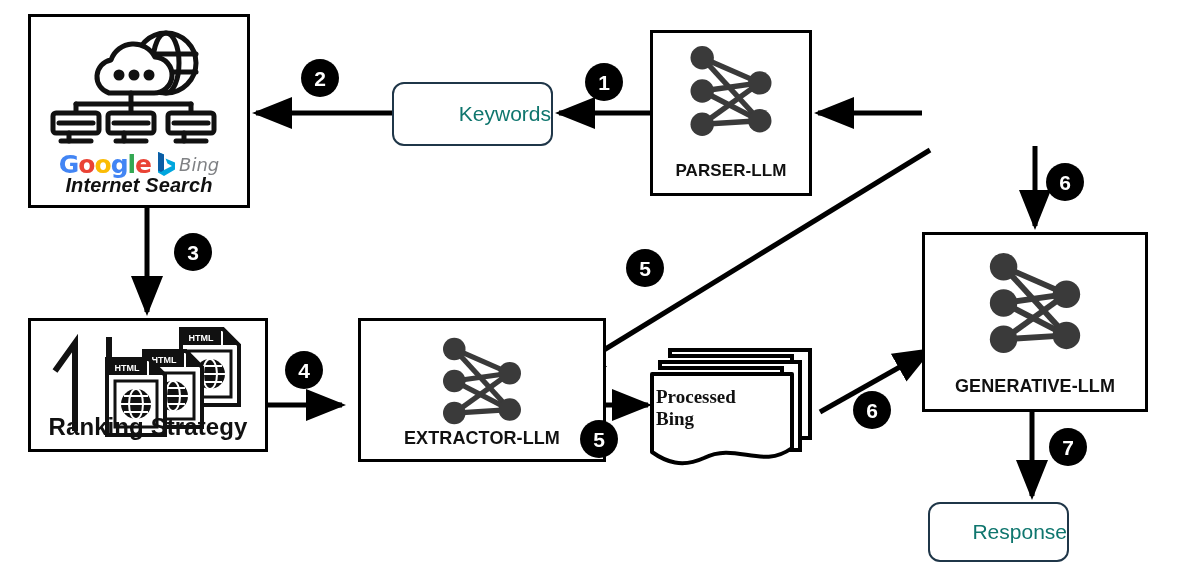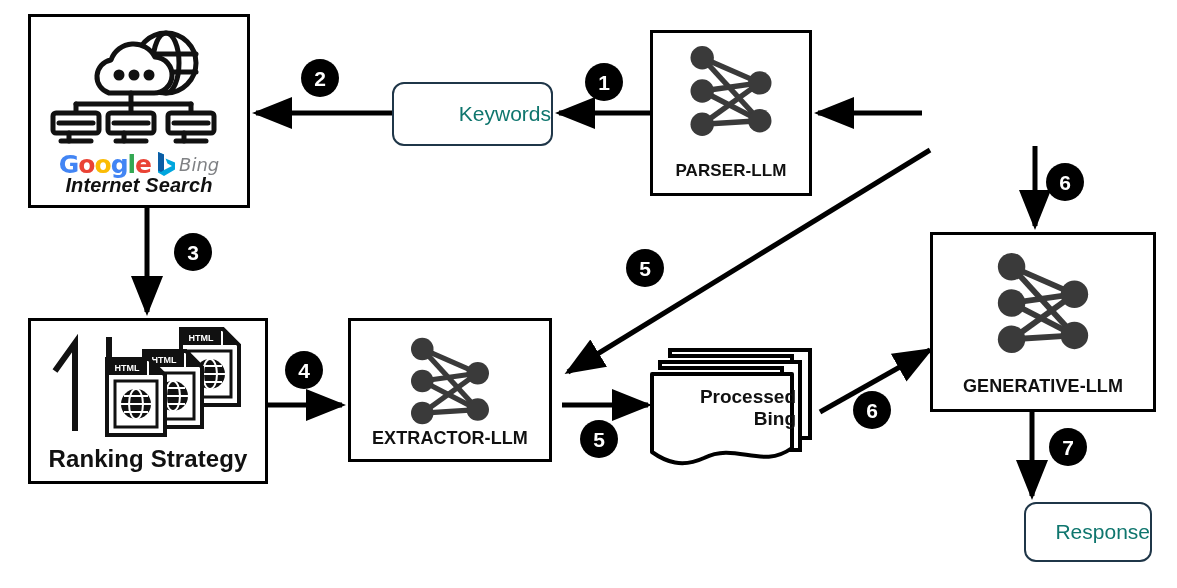--- a/index.html
+++ b/index.html
@@ -33,50 +33,50 @@
   #is-art{position:absolute;left:0;right:0;top:10px;height:120px;}
   #is-logos{position:absolute;left:0;right:0;top:133px;height:28px;display:flex;align-items:center;justify-content:center;gap:5px;}
   .glogo{font-size:25px;font-weight:bold;letter-spacing:-1px;font-family:"DejaVu Sans",sans-serif;}
   .glogo .g1{color:#4285F4;} .glogo .o1{color:#EA4335;} .glogo .o2{color:#FBBC05;}
   .glogo .g2{color:#4285F4;} .glogo .l1{color:#34A853;} .glogo .e1{color:#EA4335;}
   .binglogo{display:flex;align-items:center;gap:3px;}
   .bingtext{font-size:18px;color:#808285;font-family:"DejaVu Sans",sans-serif;font-style:italic;}
   #is-name{bottom:8px;font-size:20px;font-style:italic;}
 
   
-  #ranking-strategy{left:28px;top:318px;width:240px;height:166px;}
+  #ranking-strategy{left:28px;top:318px;width:240px;height:134px;}
   #rs-art{position:absolute;left:0;right:0;top:6px;height:112px;}
   #rs-name{bottom:8px;font-size:24px;}
 
   
   #parser-llm{left:650px;top:30px;width:162px;height:166px;padding-left:20px;}
   #parser-art{position:absolute;left:50%;transform:translateX(-50%);top:8px;width:108px;height:100px;}
   #parser-name{bottom:12px;font-size:17px;}
 
-  #extractor-llm{left:348px;top:318px;width:204px;height:144px;}
+  #extractor-llm{left:358px;top:318px;width:248px;height:144px;}
   #extractor-art{position:absolute;left:50%;transform:translateX(-50%);top:12px;width:104px;height:96px;}
   #extractor-name{bottom:10px;font-size:18px;}
 
-  #generative-llm{left:922px;top:232px;width:226px;height:180px;margin-left:8px;}
+  #generative-llm{left:922px;top:232px;width:226px;height:180px;}
   #generative-art{position:absolute;left:50%;transform:translateX(-50%);top:14px;width:118px;height:108px;}
   #generative-name{bottom:12px;font-size:18px;}
 
   
   #keywords{left:392px;top:82px;width:161px;height:64px;}
   #keywords .center-label{font-size:21px;}
   #input-request{left:922px;top:80px;width:226px;height:66px;}
   #input-request .center-label{font-size:21px;}
-  #response{left:1024px;top:502px;width:128px;height:60px;}
+  #response{left:928px;top:502px;width:141px;height:60px;}
   #response .center-label{font-size:21px;}
 
   
   #processed-text{position:absolute;left:648px;top:344px;width:180px;height:138px;}
   #pt-label{
-    position:absolute;left:8px;top:42px;width:140px;text-align:right;
-    font-size:19px;font-weight:bold;color:#111;line-height:1.15;
+    position:absolute;left:8px;top:42px;width:140px;text-align:left;
+    font-size:19px;font-weight:bold;color:#111;line-height:1.15;font-family:Liberation Serif, serif;
   }
 </style>
 </head>
 <body>
 
 <div id="stage">
 
   <svg id="svg-layer" viewBox="0 0 1177 588">
     <defs>
       <marker id="arrow" markerWidth="9" markerHeight="9" refX="7.2" refY="3.2" orient="auto" markerUnits="strokeWidth">

